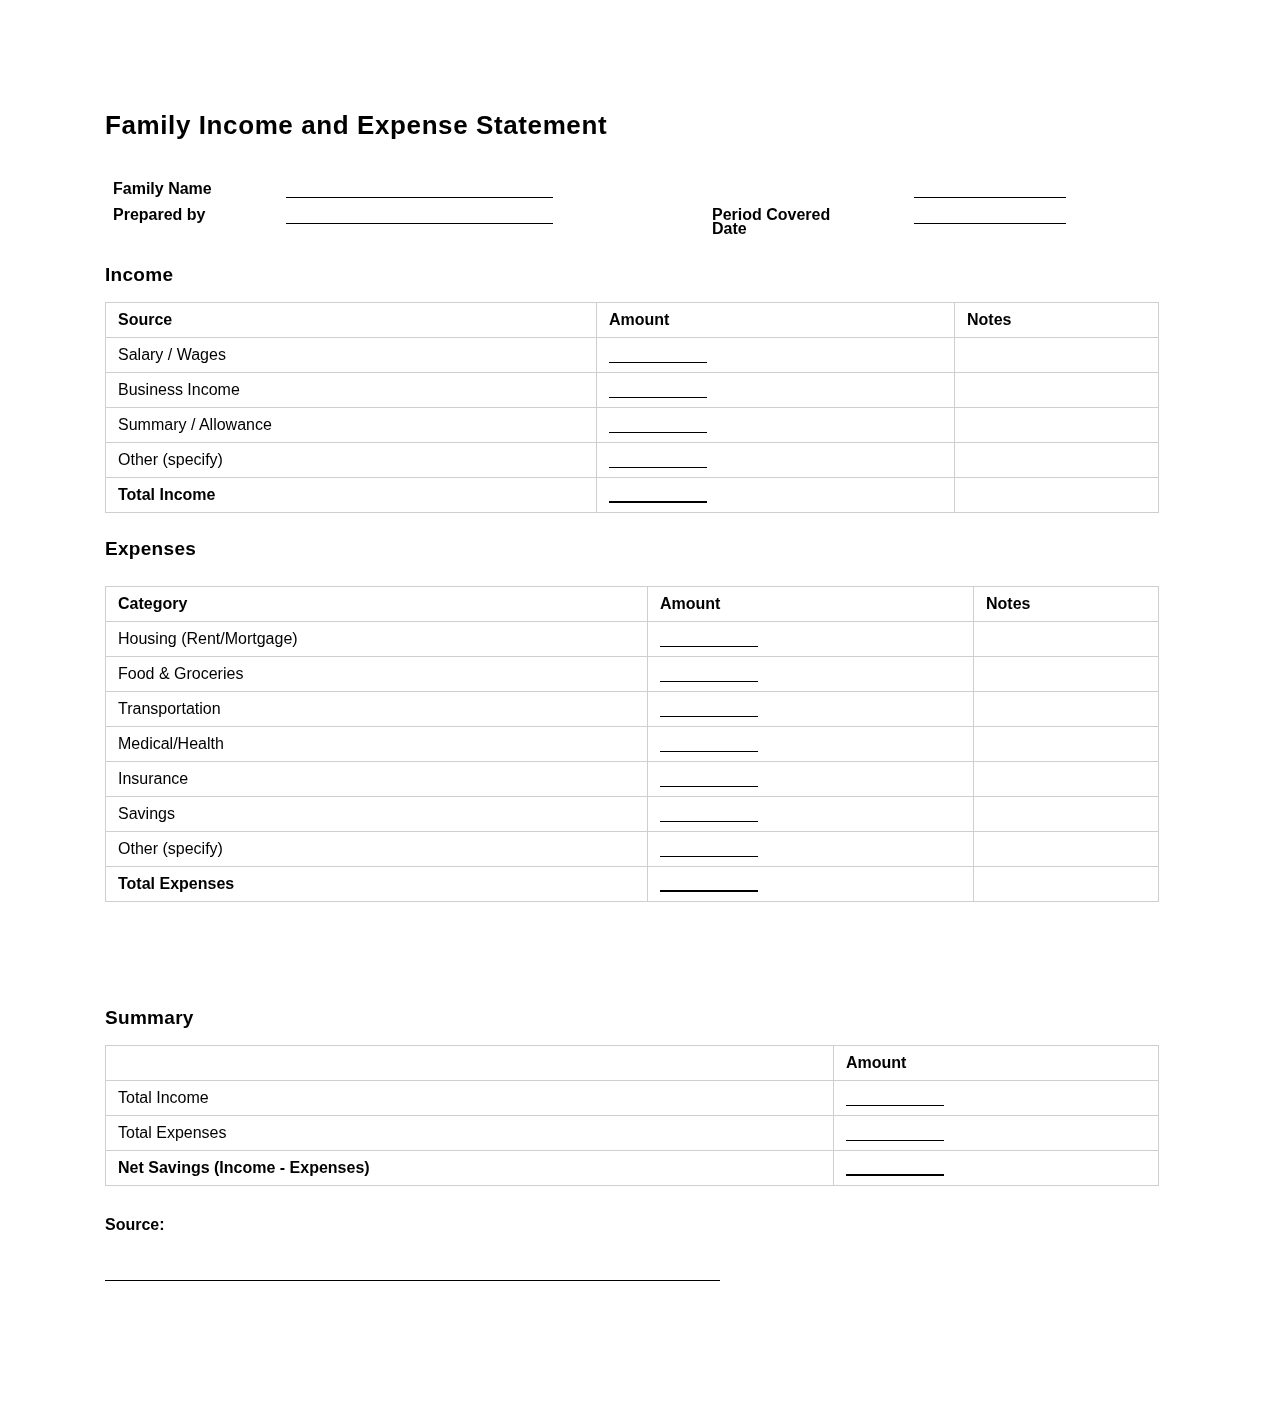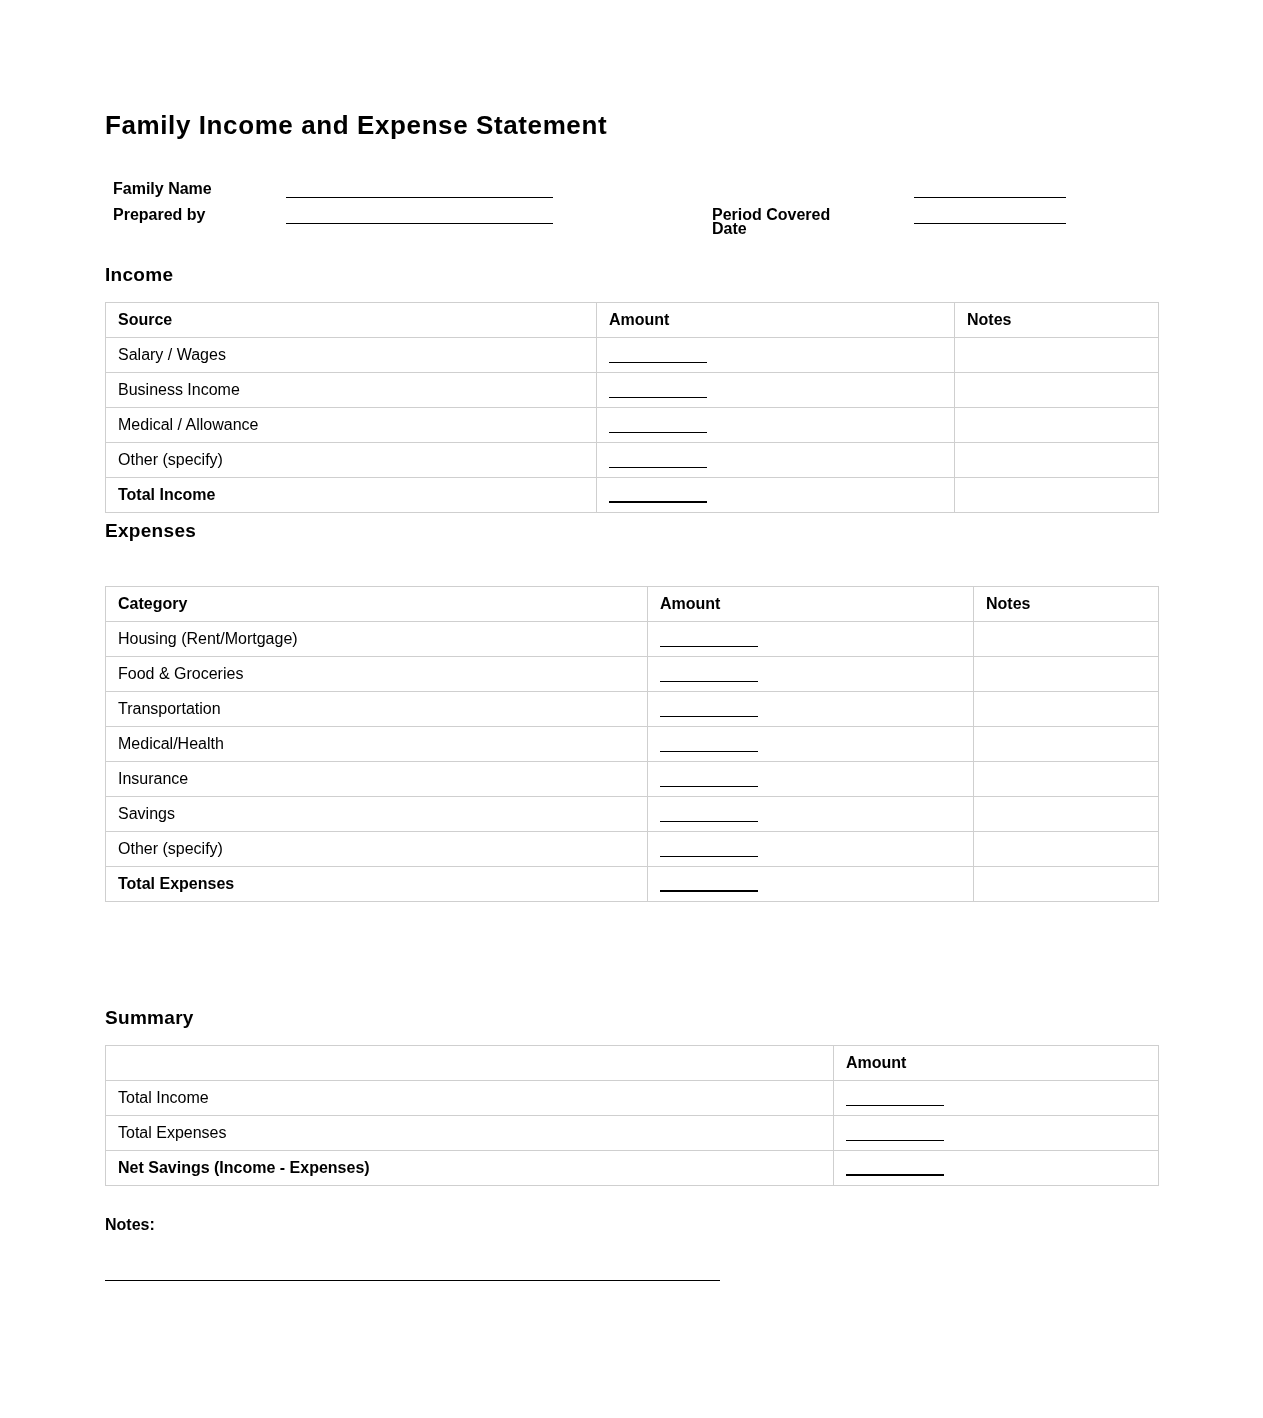--- a/index.html
+++ b/index.html
@@ -83,38 +83,38 @@
       <td>Salary / Wages</td>
       <td class="amount-cell"><span class="blank"></span></td>
       <td></td>
     </tr>
     <tr>
       <td>Business Income</td>
       <td class="amount-cell"><span class="blank"></span></td>
       <td></td>
     </tr>
     <tr>
-      <td>Medical / Allowance</td>
+      <td>Summary / Allowance</td>
       <td class="amount-cell"><span class="blank"></span></td>
       <td></td>
     </tr>
     <tr>
       <td>Other (specify)</td>
       <td class="amount-cell"><span class="blank"></span></td>
       <td></td>
     </tr>
     <tr>
       <td class="bold">Total Income</td>
       <td class="amount-cell"><span class="blank thick"></span></td>
       <td></td>
     </tr>
   </tbody>
     </table>
 
-  <h2 class="section-title" style="top:520px;text-align:center;">Expenses</h2>
+  <h2 class="section-title" style="top:538px;text-align:center;">Expenses</h2>
   <table style="top:586px;">
     <colgroup>
         <col style="width:542px">
         <col style="width:326px">
         <col style="width:185px">
       </colgroup>
     <tbody>
         <tr>
       <th>Category</th>
       <th>Amount</th>
@@ -182,16 +182,16 @@
       <td>Total Expenses</td>
       <td class="amount-cell"><span class="blank"></span></td>
     </tr>
     <tr>
       <td class="bold">Net Savings (Income - Expenses)</td>
       <td class="amount-cell"><span class="blank thick"></span></td>
     </tr>
   </tbody>
     </table>
 
-  <div class="notes-label">Notes:</div>
+  <div class="notes-label">Source:</div>
   <div class="notes-line"></div>
 
 </div>
 
 </body></html>

